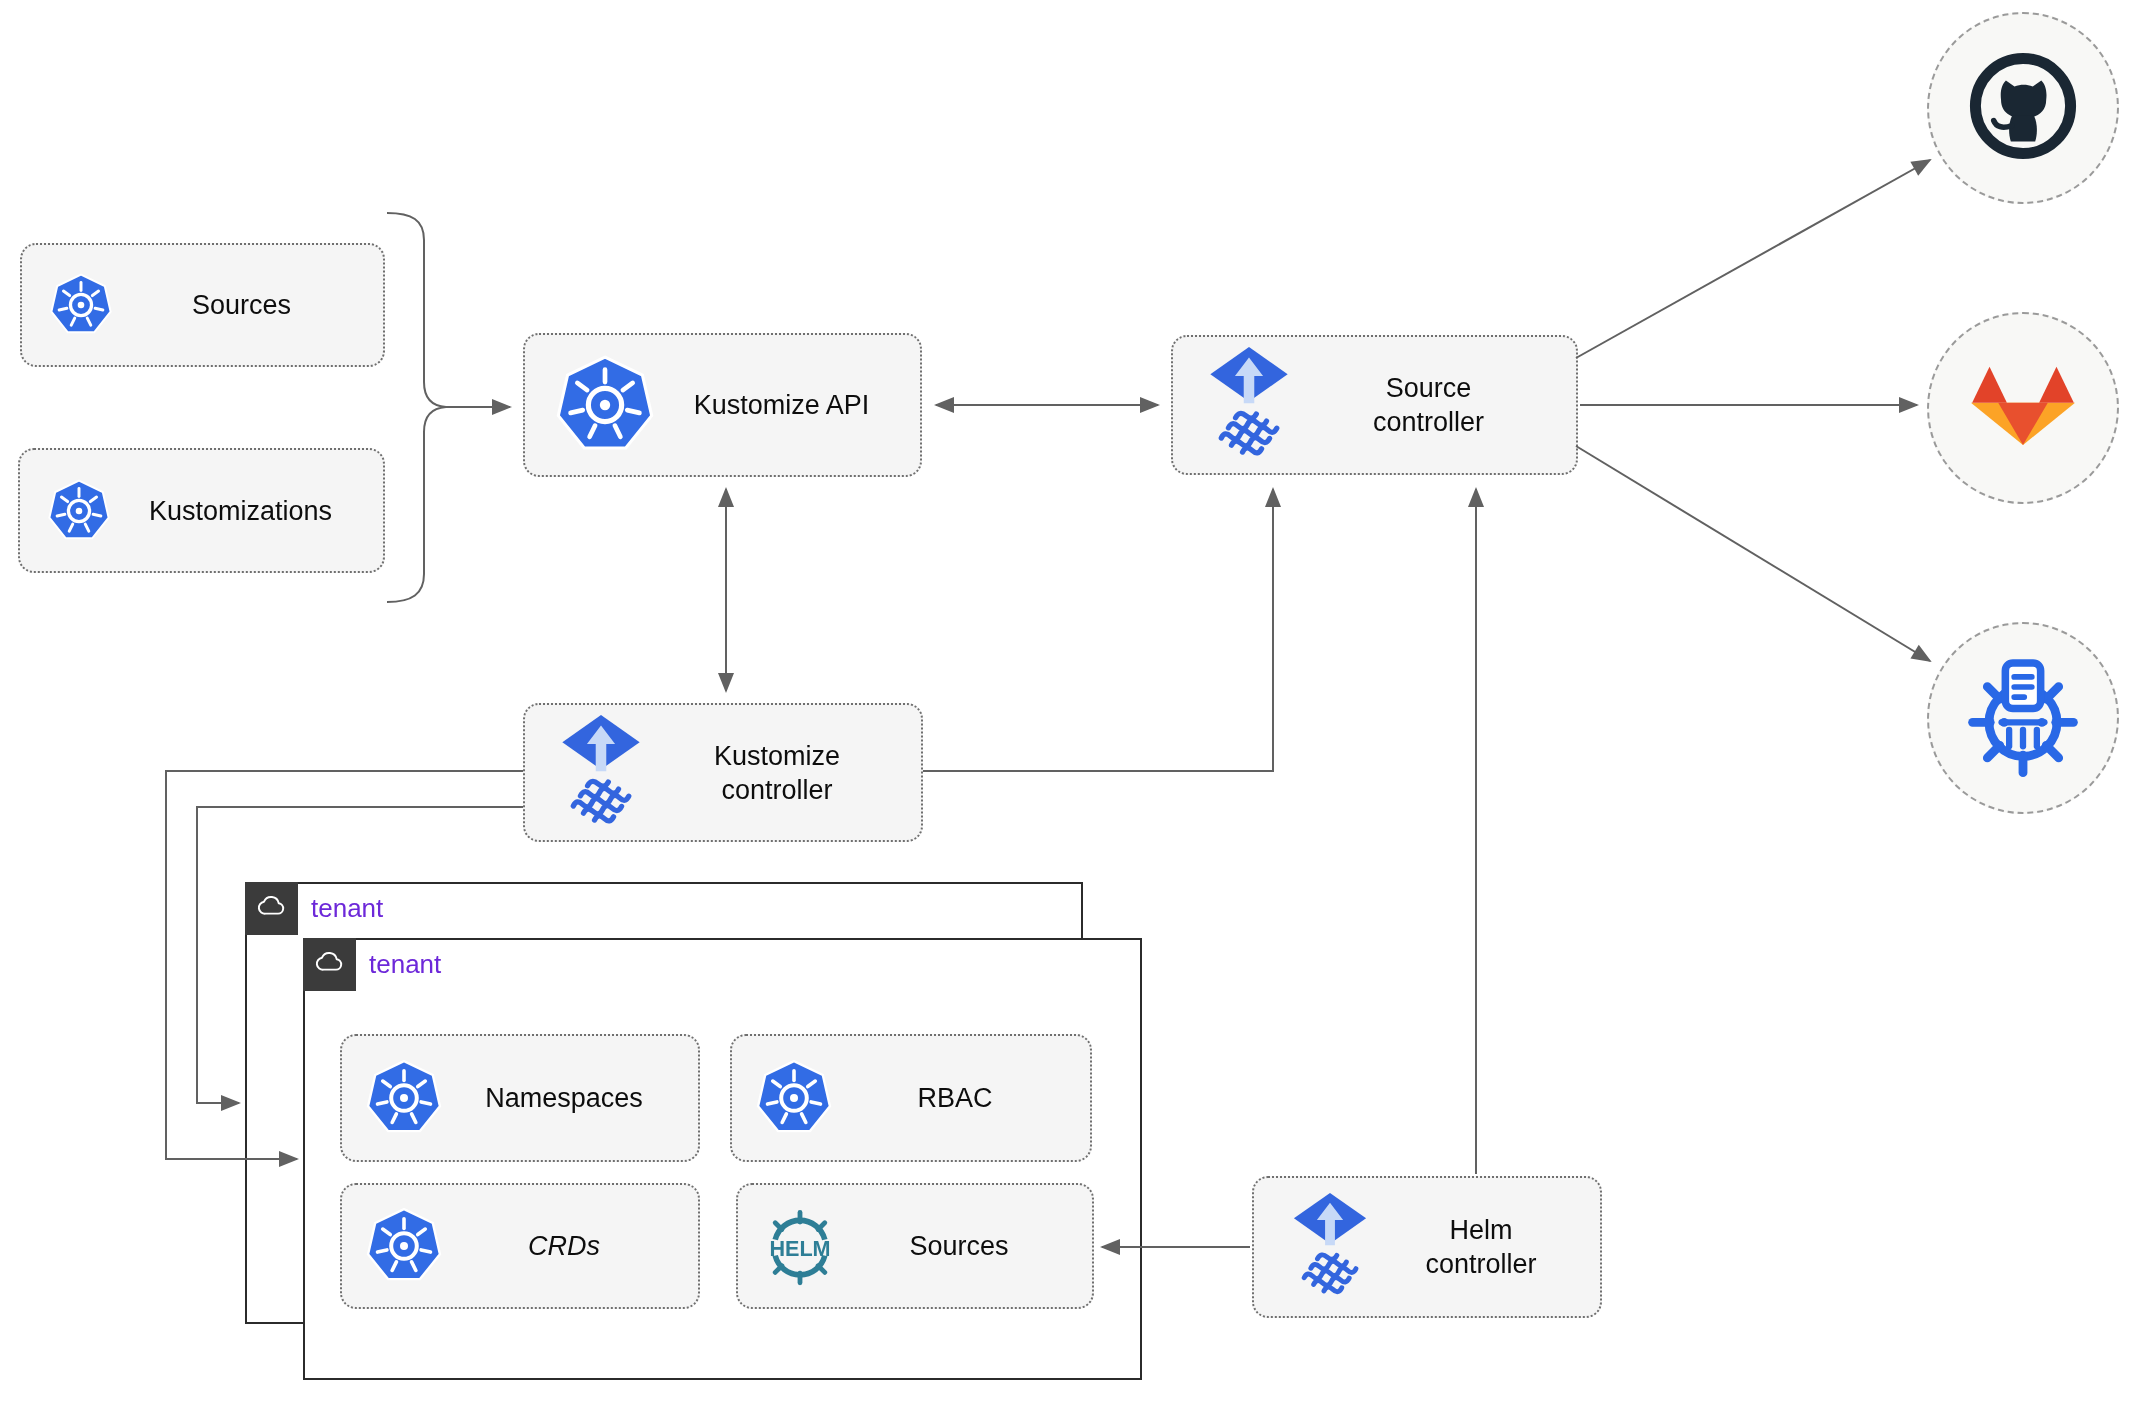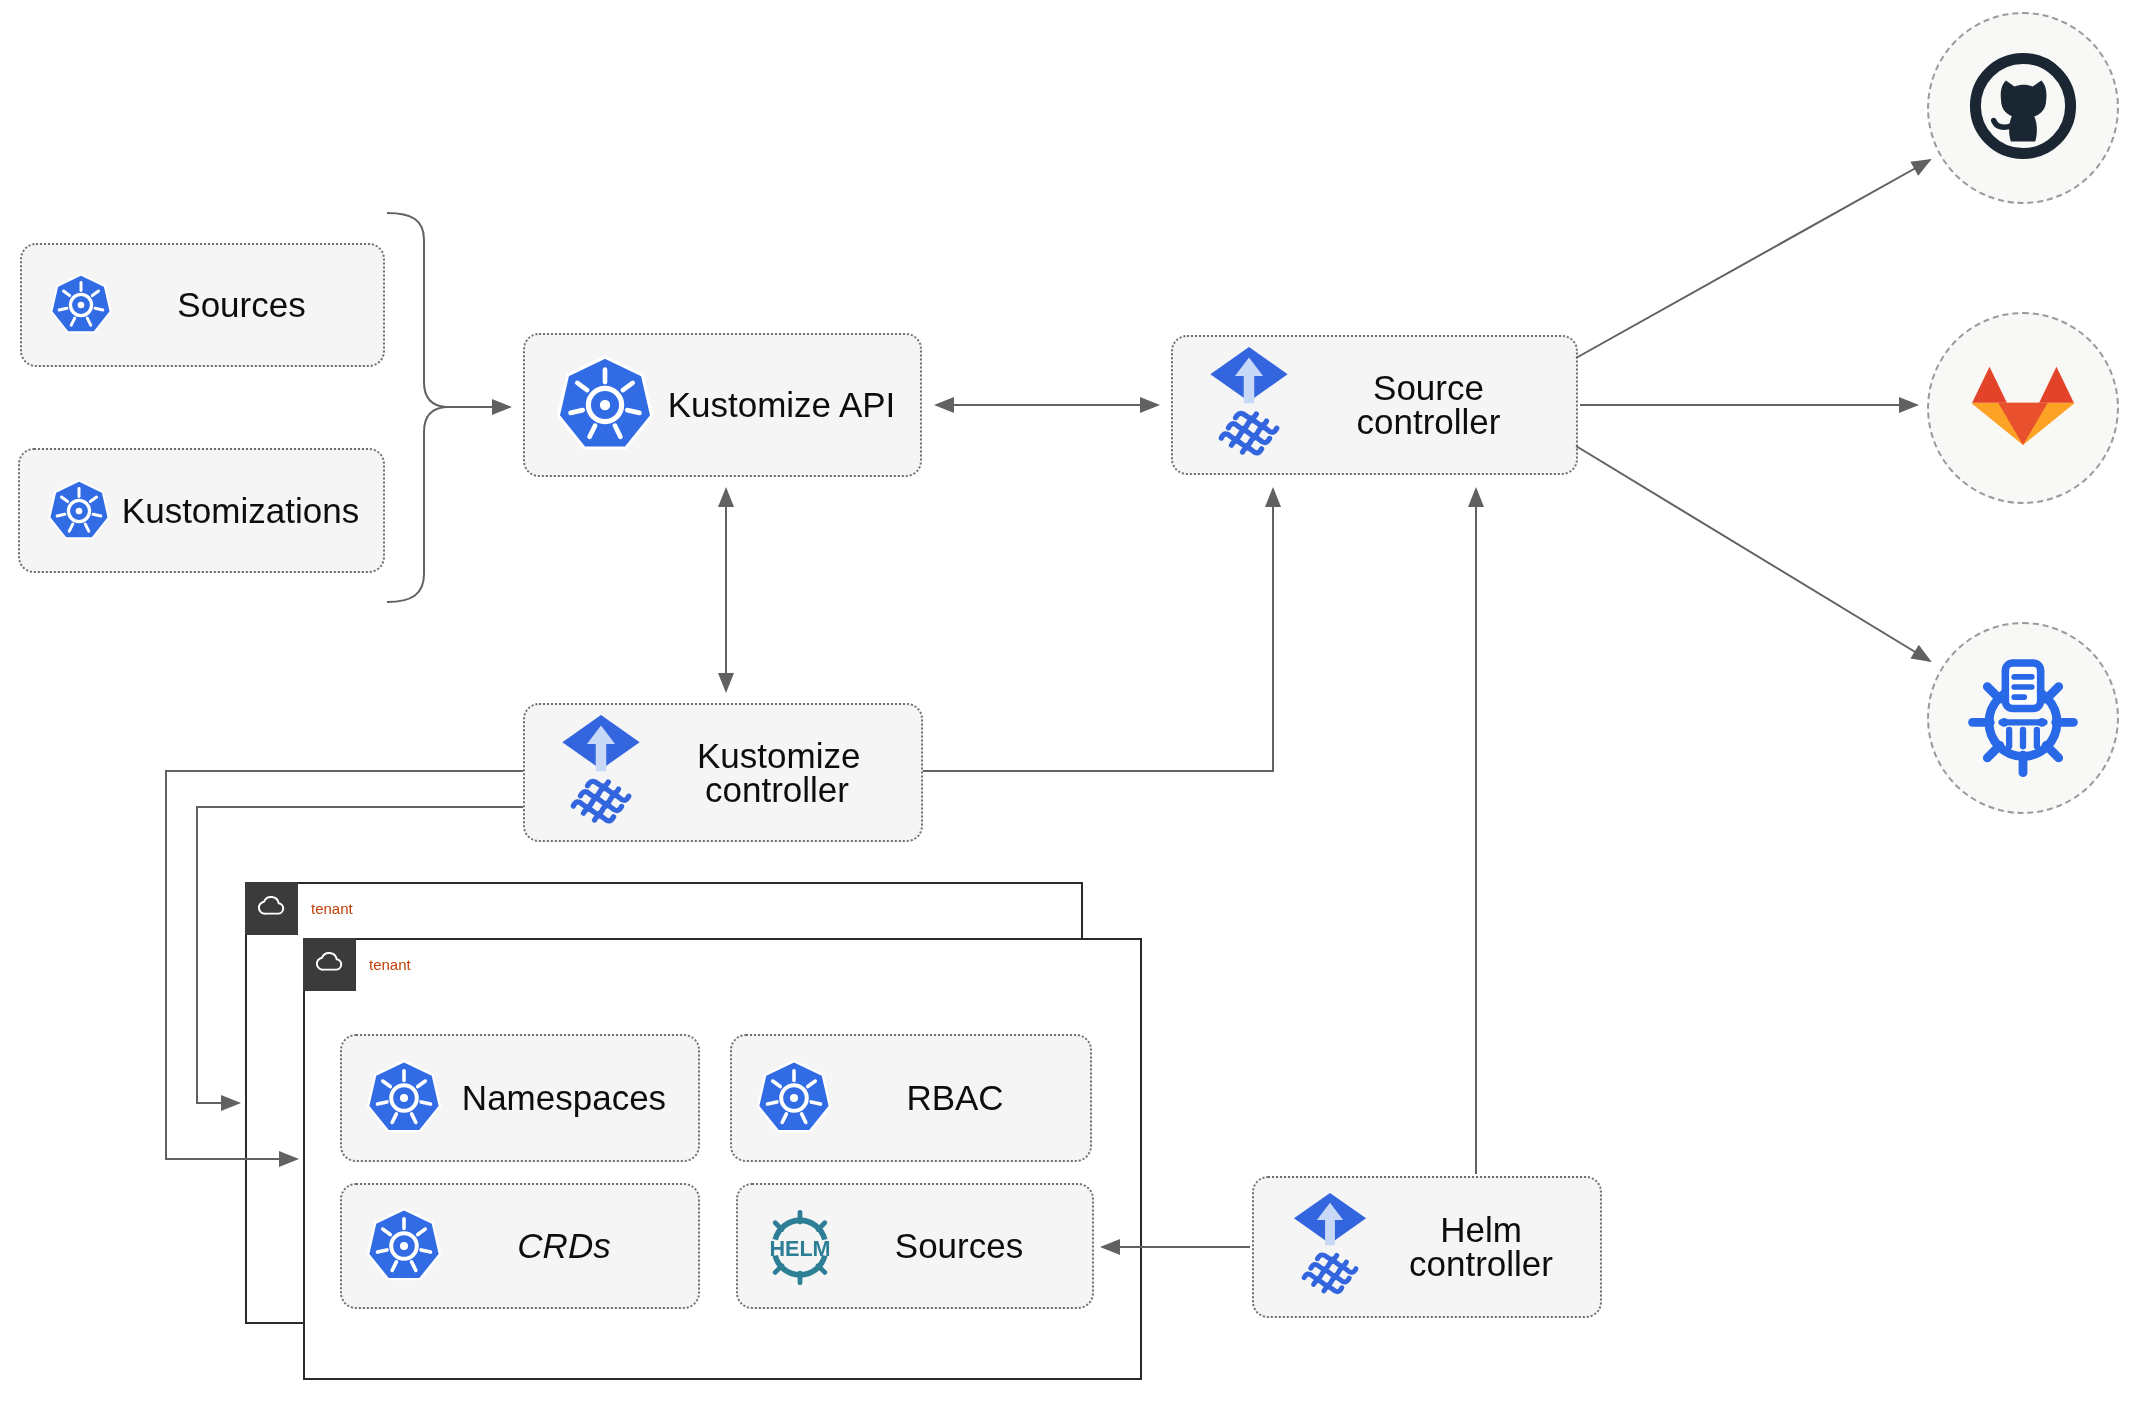--- a/index.html
+++ b/index.html
@@ -3,21 +3,21 @@
 <meta charset="utf-8">
 <style>
   html,body{margin:0;padding:0;background:#ffffff;}
   body{width:2144px;height:1407px;position:relative;font-family:"Liberation Sans",sans-serif;overflow:hidden;}
   .canvas{position:absolute;inset:0;}
 
   
   .node{position:absolute;background:#f5f5f5;border:2px dotted #6f6f6f;border-radius:16px;
         display:flex;align-items:center;z-index:3;box-sizing:border-box;}
   .node-icon{flex:0 0 auto;display:flex;align-items:center;justify-content:center;}
-  .node-label{flex:1;text-align:center;color:#0d0d0d;font-size:35px;line-height:34px;padding-right:14px;}
+  .node-label{flex:1;text-align:center;color:#0d0d0d;font-size:27px;line-height:34px;padding-right:14px;}
   .node-label.narrow{max-width:160px;margin:0 auto;}
 
   
   .n-sources       {left:20px;  top:243px; width:365px; height:124px;}
   .n-kustomizations{left:18px;  top:448px; width:367px; height:125px;}
   .n-k8sapi        {left:523px; top:333px; width:399px; height:144px;}
   .n-sourcectrl    {left:1171px;top:335px; width:407px; height:140px;}
   .n-kustomizectrl {left:523px; top:703px; width:400px; height:139px;}
   .n-helmctrl      {left:1252px;top:1176px;width:350px; height:142px;align-items:center;}
   .n-namespaces    {left:340px; top:1034px;width:360px; height:128px;}
@@ -30,21 +30,21 @@
   .pad-f .node-icon{margin-left:30px;width:92px;}
   .pad-i .node-icon{margin-left:22px;width:80px;}
 
   
   .tenant{position:absolute;background:#ffffff;border:2px solid #2b2b2b;box-sizing:border-box;}
   .tenant-back {left:245px;top:882px;width:838px;height:442px;z-index:1;}
   .tenant-front{left:303px;top:938px;width:839px;height:442px;z-index:2;}
   .tenant-tab{position:absolute;left:-2px;top:-2px;width:53px;height:53px;background:#3b3b3b;
               display:flex;align-items:center;justify-content:center;}
   .tenant-name{position:absolute;left:64px;top:-2px;height:53px;line-height:53px;
-               font-size:15px;color:#c2410c;}
+               font-size:26px;color:#6d28d9;}
 
   
   .ext-circle{position:absolute;width:192px;height:192px;border-radius:50%;
               border:2.5px dashed #9a9a9a;background:#f8f8f6;box-sizing:border-box;
               display:flex;align-items:center;justify-content:center;z-index:3;}
   .c-github{left:1927px;top:12px;}
   .c-gitlab{left:1927px;top:312px;}
   .c-chartmuseum{left:1927px;top:622px;}
 
   

